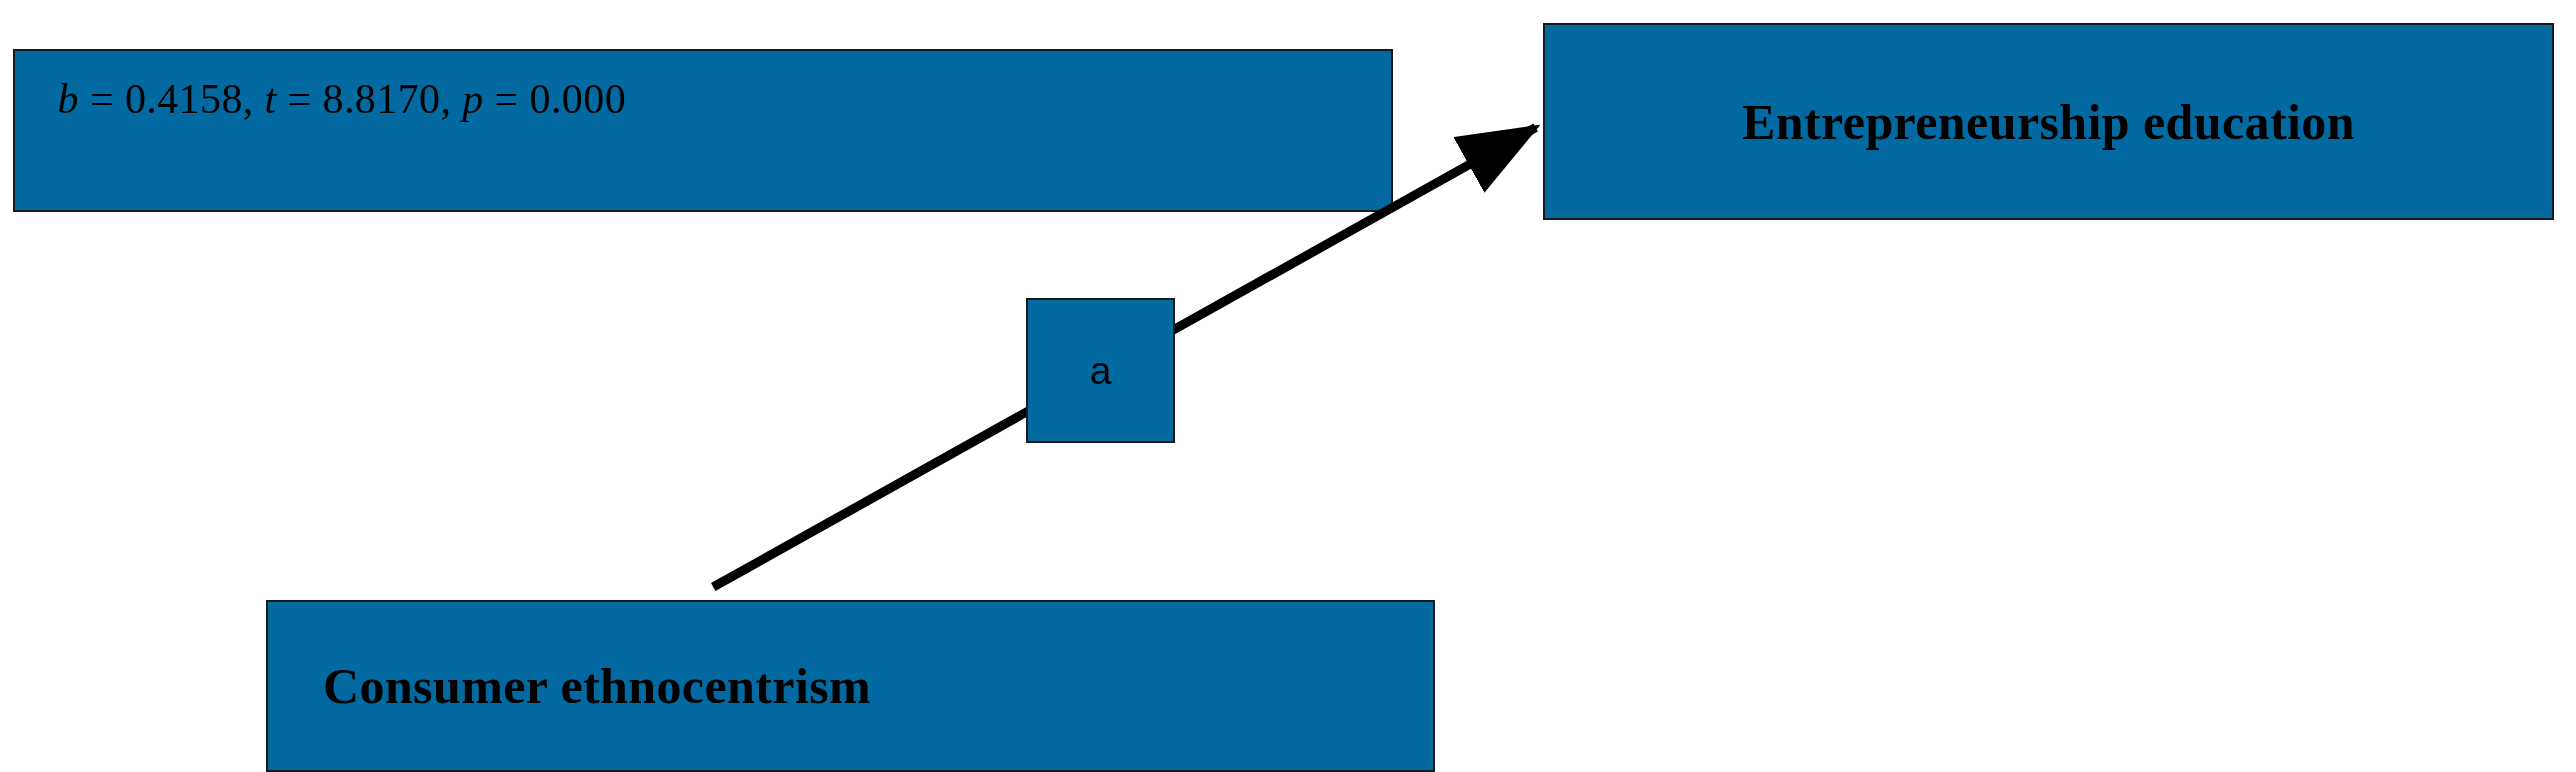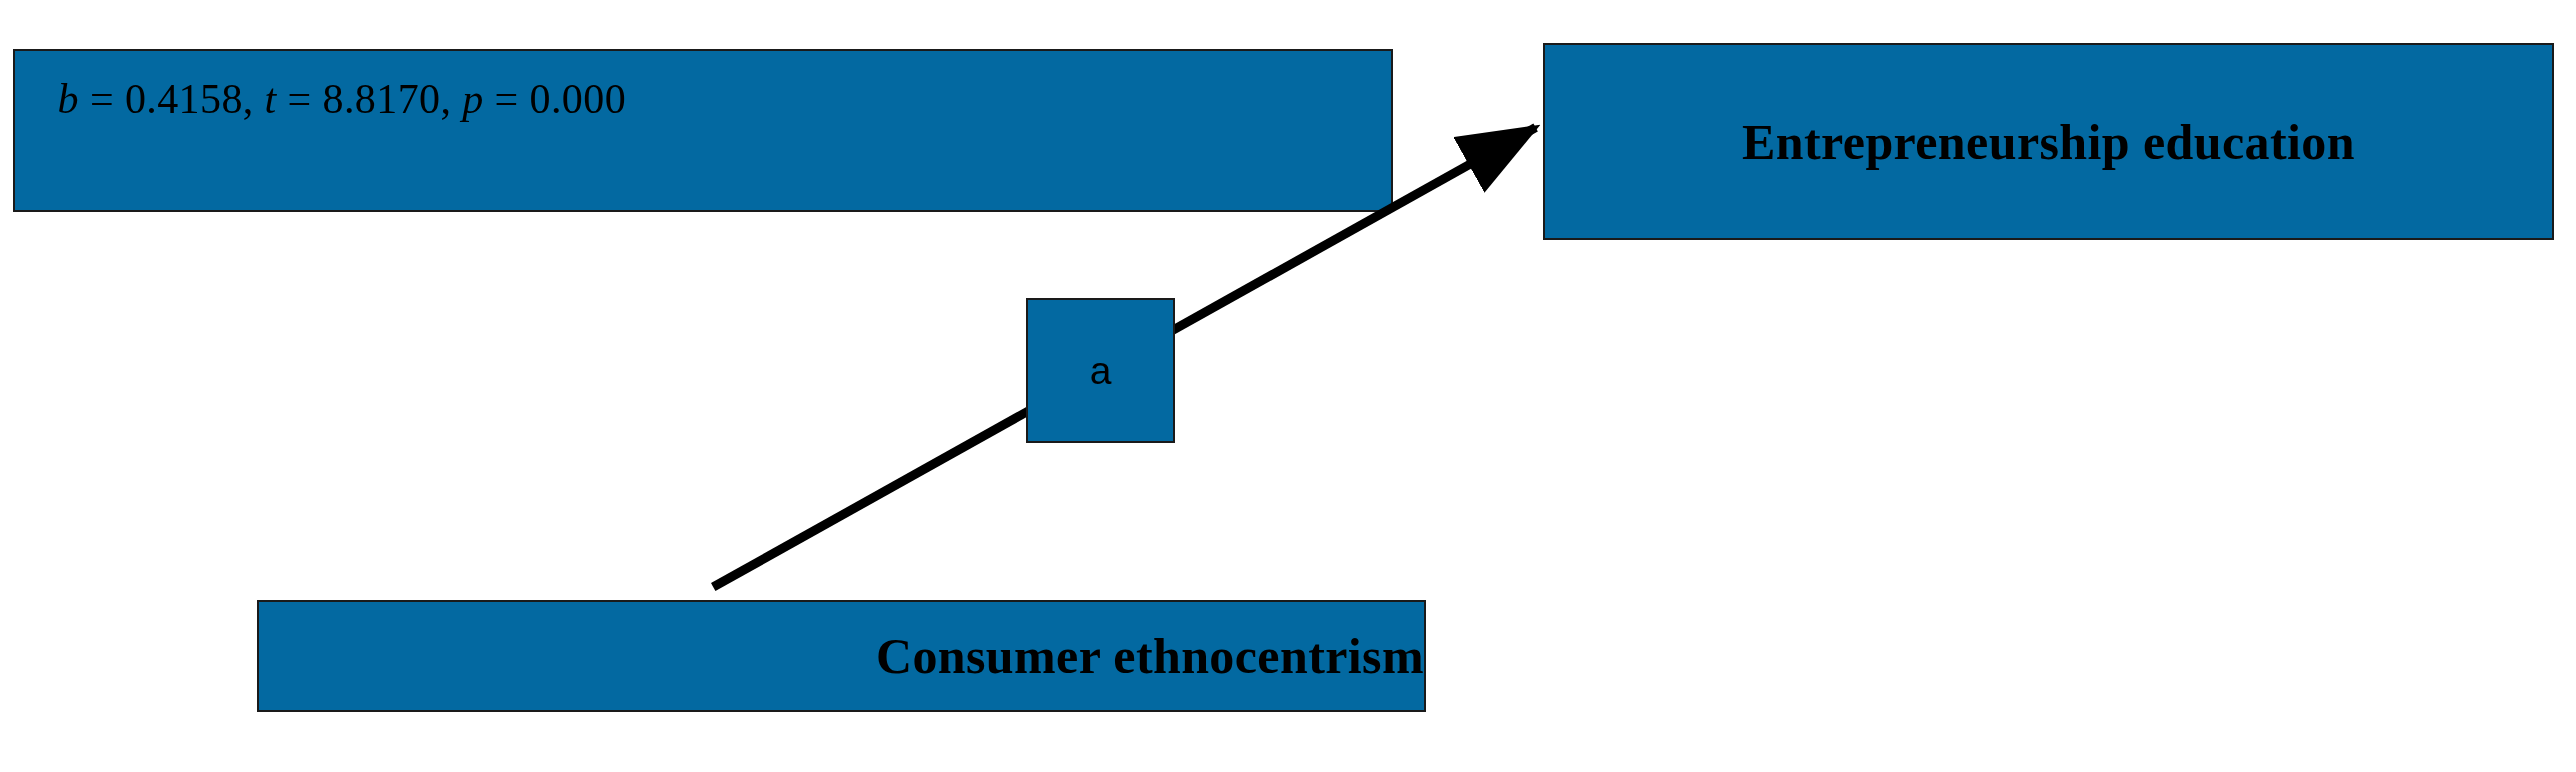--- a/index.html
+++ b/index.html
@@ -48,38 +48,37 @@
     letter-spacing: 0.4px;
   }
 
   
   #ee-box {
     left: 1543px;
     top: 23px;
     width: 1011px;
     height: 197px;
     justify-content: center;
-    margin-top: 20px;
   }
   #ee-label {
     font-family: "Liberation Serif", "DejaVu Serif", serif;
     font-size: 50px;
     font-weight: 700;
     color: #000000;
     white-space: nowrap;
     letter-spacing: 0.4px;
   }
 
   
   #ce-box {
-    left: 257px;
+    left: 266px;
     top: 600px;
     width: 1169px;
-    height: 112px;
-    justify-content: flex-end;
+    height: 172px;
+    justify-content: flex-start;
   }
   #ce-label {
     padding-left: 55px;
     font-family: "Liberation Serif", "DejaVu Serif", serif;
     font-size: 50px;
     font-weight: 700;
     color: #000000;
     white-space: nowrap;
     letter-spacing: 0.4px;
   }

